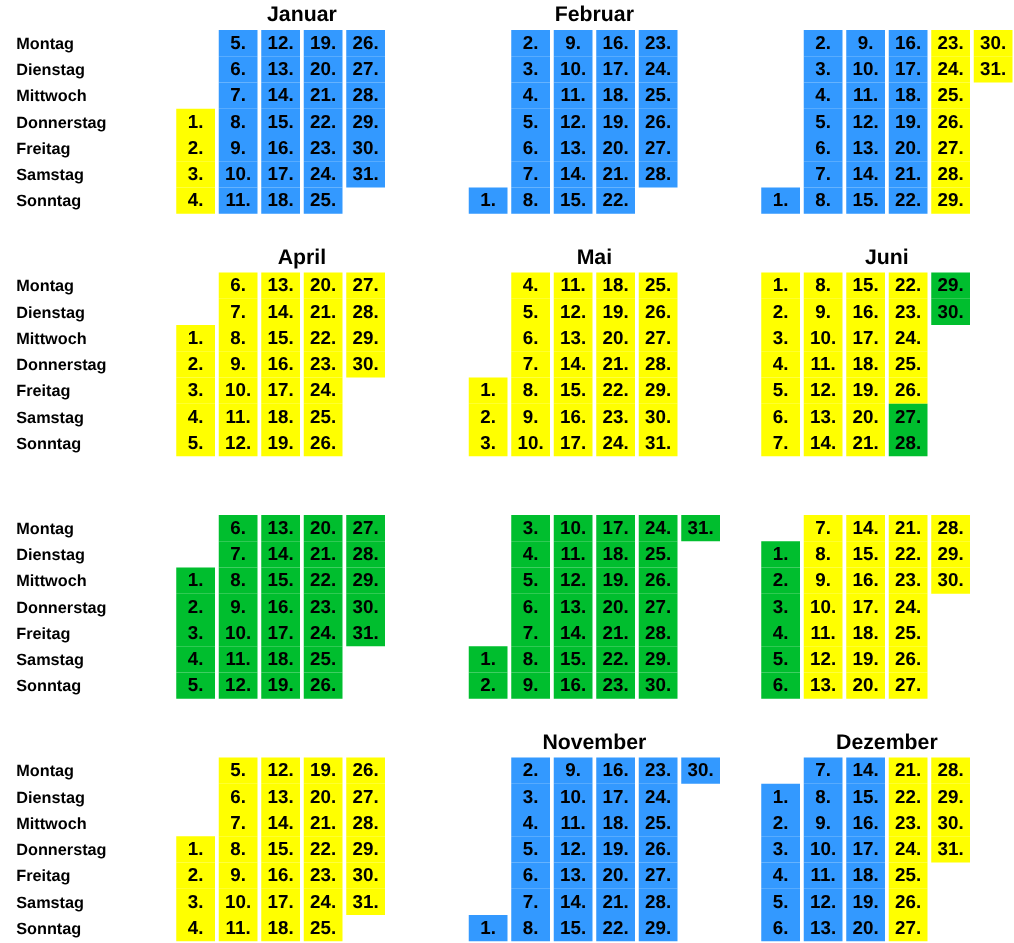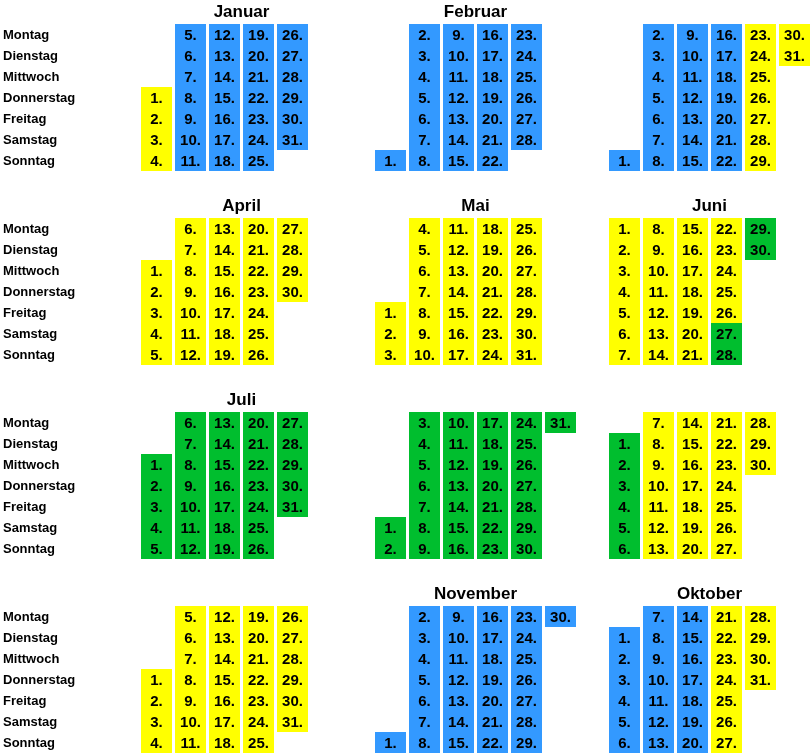--- a/index.html
+++ b/index.html
@@ -26,21 +26,21 @@
   }
   .labels {
     position: absolute;
     top: 24px;
     left: 3px;
     width: 132px;
     height: 147px;
   }
   .weekday {
     position: absolute;
-    left: 0;
+    left: 10px;
     height: 21px;
     line-height: 21px;
     font-size: 13px;
     white-space: nowrap;
   }
   .month {
     position: absolute;
     top: 0;
     width: 201px;
     height: 194px;
@@ -310,21 +310,20 @@
       <div class="labels">
         <div class="weekday" style="top: 0px;">Montag</div>
         <div class="weekday" style="top: 21px;">Dienstag</div>
         <div class="weekday" style="top: 42px;">Mittwoch</div>
         <div class="weekday" style="top: 63px;">Donnerstag</div>
         <div class="weekday" style="top: 84px;">Freitag</div>
         <div class="weekday" style="top: 105px;">Samstag</div>
         <div class="weekday" style="top: 126px;">Sonntag</div>
       </div>
       <div class="month" style="left: 141px;">
-        <div class="mtitle">Juli</div>
         <div class="grid">
           <div class="cell" style="left: 34px; top: 0px; background: rgb(0, 190, 46);">6.</div>
           <div class="cell" style="left: 68px; top: 0px; background: rgb(0, 190, 46);">13.</div>
           <div class="cell" style="left: 102px; top: 0px; background: rgb(0, 190, 46);">20.</div>
           <div class="cell" style="left: 136px; top: 0px; background: rgb(0, 190, 46);">27.</div>
           <div class="cell" style="left: 34px; top: 21px; background: rgb(0, 190, 46);">7.</div>
           <div class="cell" style="left: 68px; top: 21px; background: rgb(0, 190, 46);">14.</div>
           <div class="cell" style="left: 102px; top: 21px; background: rgb(0, 190, 46);">21.</div>
           <div class="cell" style="left: 136px; top: 21px; background: rgb(0, 190, 46);">28.</div>
           <div class="cell" style="left: 0px; top: 42px; background: rgb(0, 190, 46);">1.</div>
@@ -496,21 +495,21 @@
           <div class="cell" style="left: 102px; top: 105px; background: rgb(51, 153, 255);">21.</div>
           <div class="cell" style="left: 136px; top: 105px; background: rgb(51, 153, 255);">28.</div>
           <div class="cell" style="left: 0px; top: 126px; background: rgb(51, 153, 255);">1.</div>
           <div class="cell" style="left: 34px; top: 126px; background: rgb(51, 153, 255);">8.</div>
           <div class="cell" style="left: 68px; top: 126px; background: rgb(51, 153, 255);">15.</div>
           <div class="cell" style="left: 102px; top: 126px; background: rgb(51, 153, 255);">22.</div>
           <div class="cell" style="left: 136px; top: 126px; background: rgb(51, 153, 255);">29.</div>
         </div>
       </div>
       <div class="month" style="left: 609px;">
-        <div class="mtitle">Oktober</div>
+        <div class="mtitle">Dezember</div>
         <div class="grid">
           <div class="cell" style="left: 34px; top: 0px; background: rgb(51, 153, 255);">7.</div>
           <div class="cell" style="left: 68px; top: 0px; background: rgb(51, 153, 255);">14.</div>
           <div class="cell" style="left: 102px; top: 0px; background: rgb(255, 255, 0);">21.</div>
           <div class="cell" style="left: 136px; top: 0px; background: rgb(255, 255, 0);">28.</div>
           <div class="cell" style="left: 0px; top: 21px; background: rgb(51, 153, 255);">1.</div>
           <div class="cell" style="left: 34px; top: 21px; background: rgb(51, 153, 255);">8.</div>
           <div class="cell" style="left: 68px; top: 21px; background: rgb(51, 153, 255);">15.</div>
           <div class="cell" style="left: 102px; top: 21px; background: rgb(255, 255, 0);">22.</div>
           <div class="cell" style="left: 136px; top: 21px; background: rgb(255, 255, 0);">29.</div>

